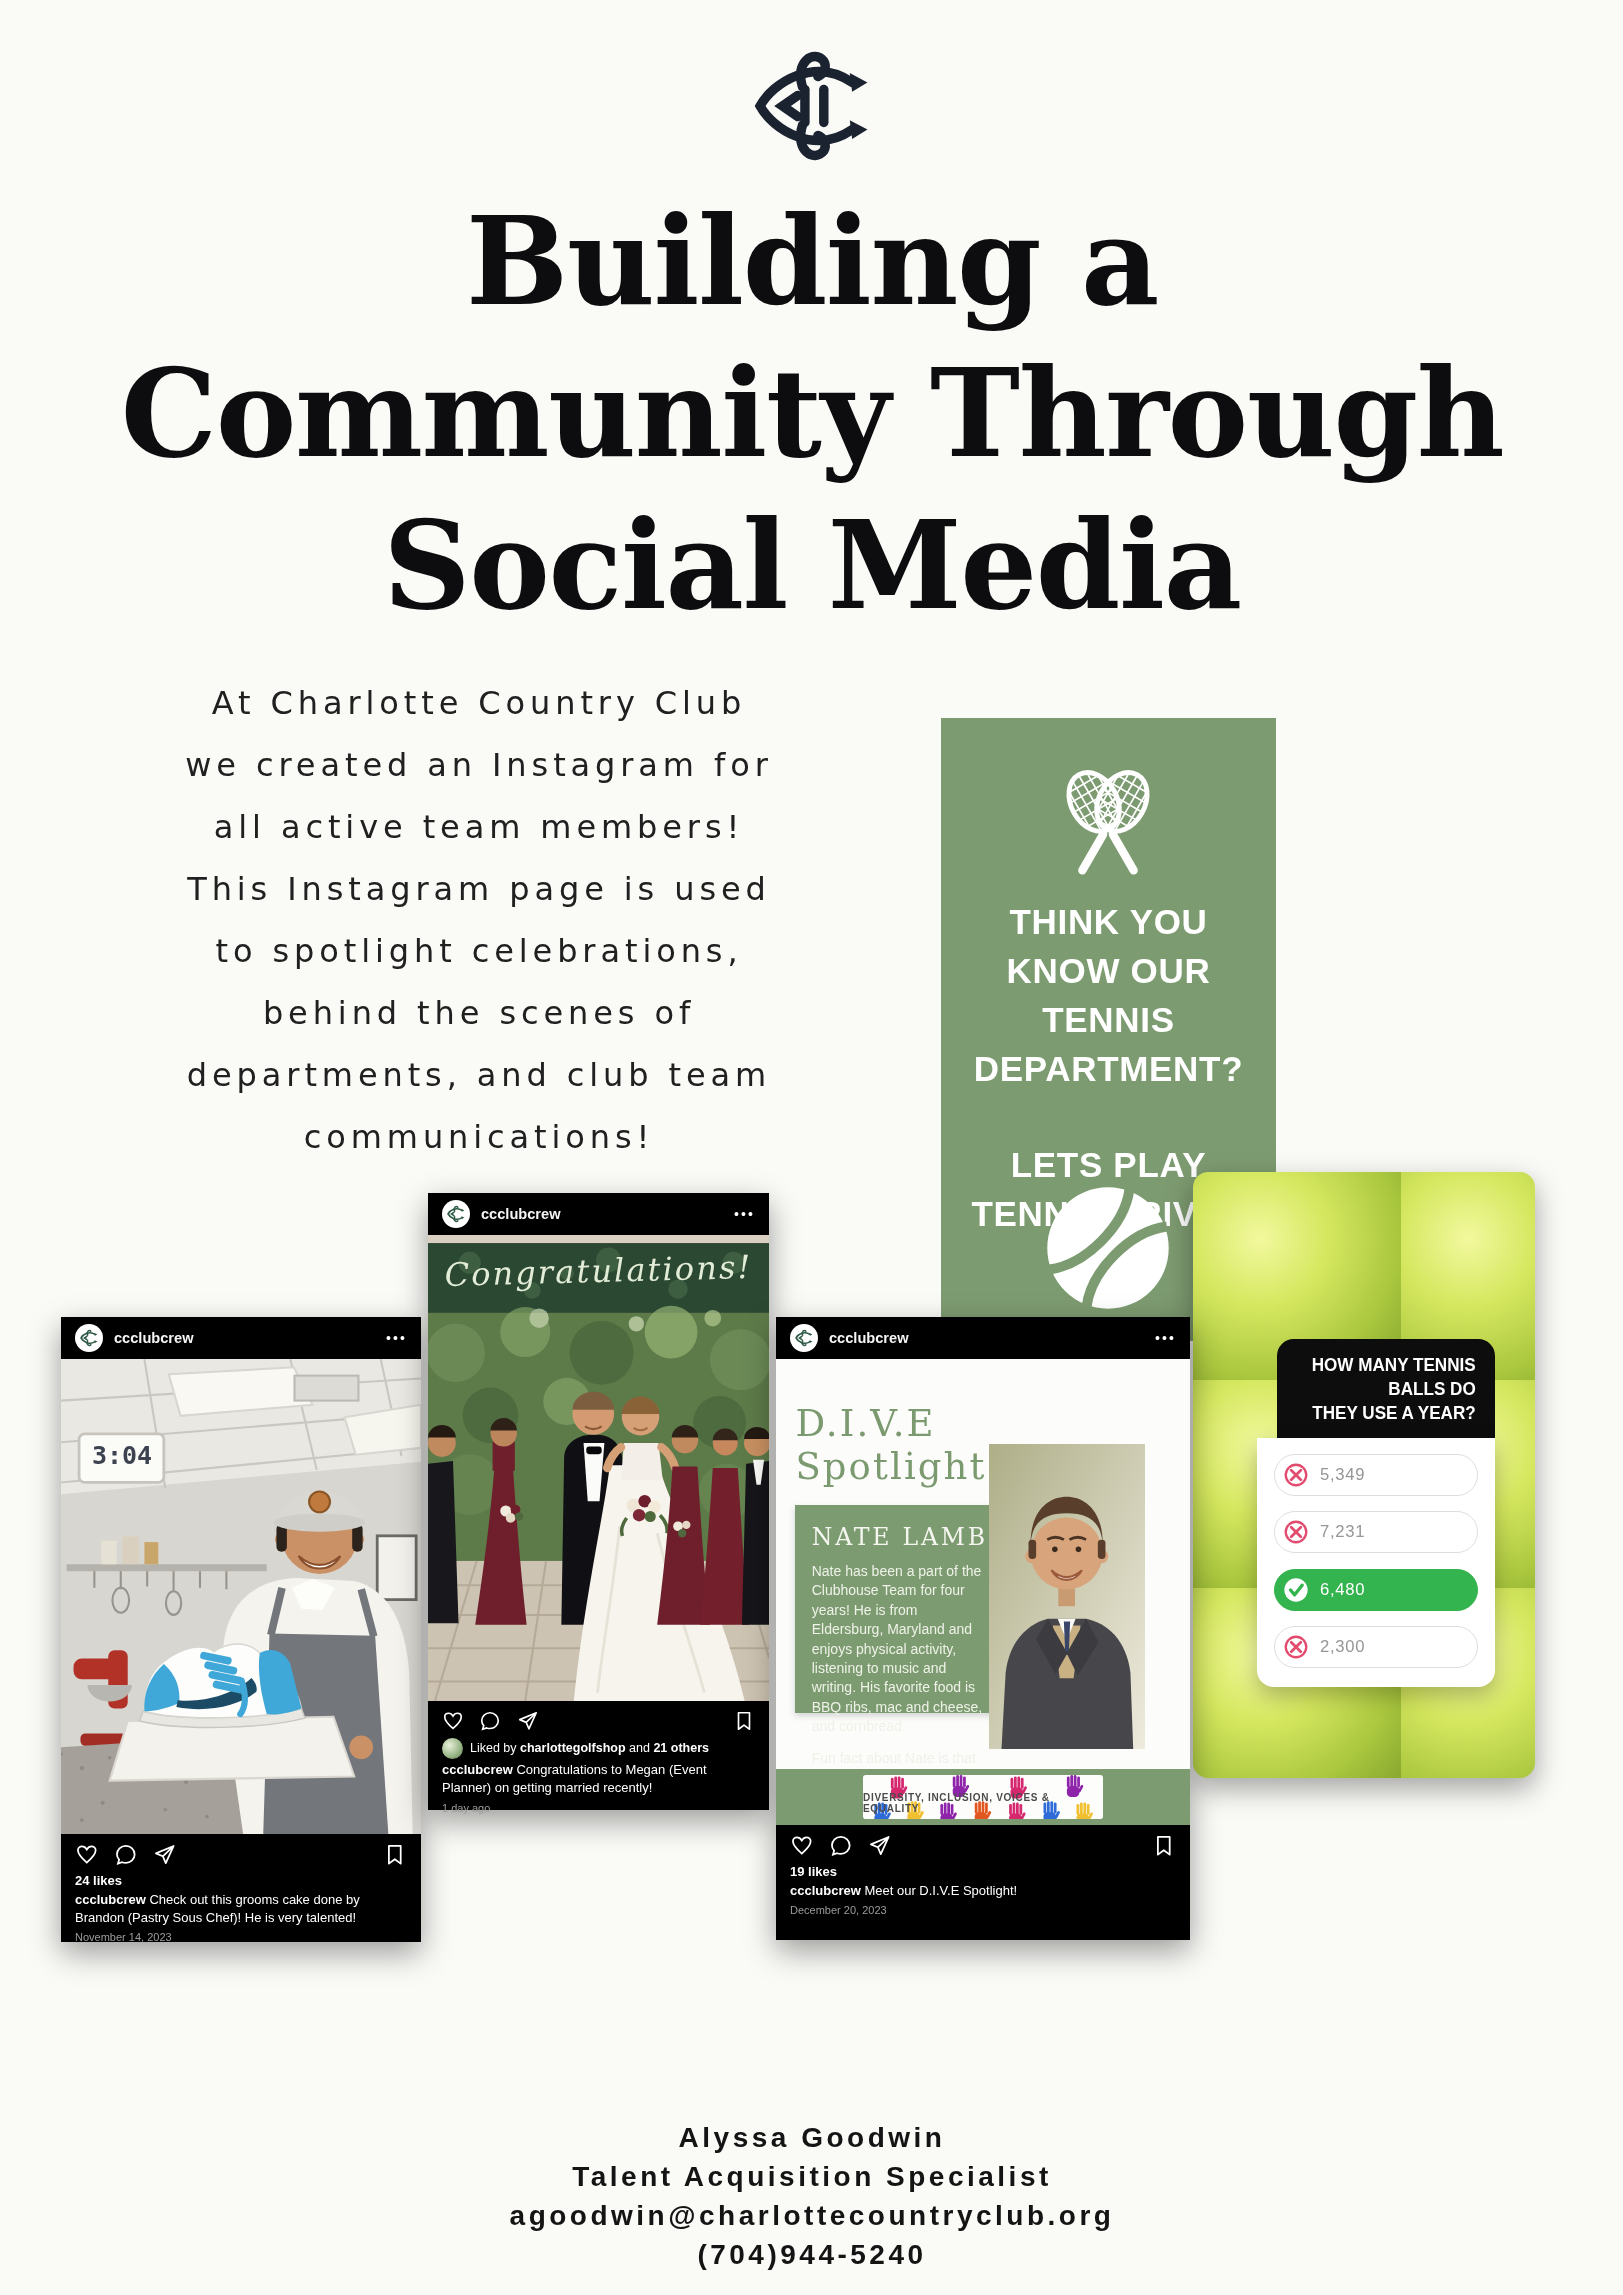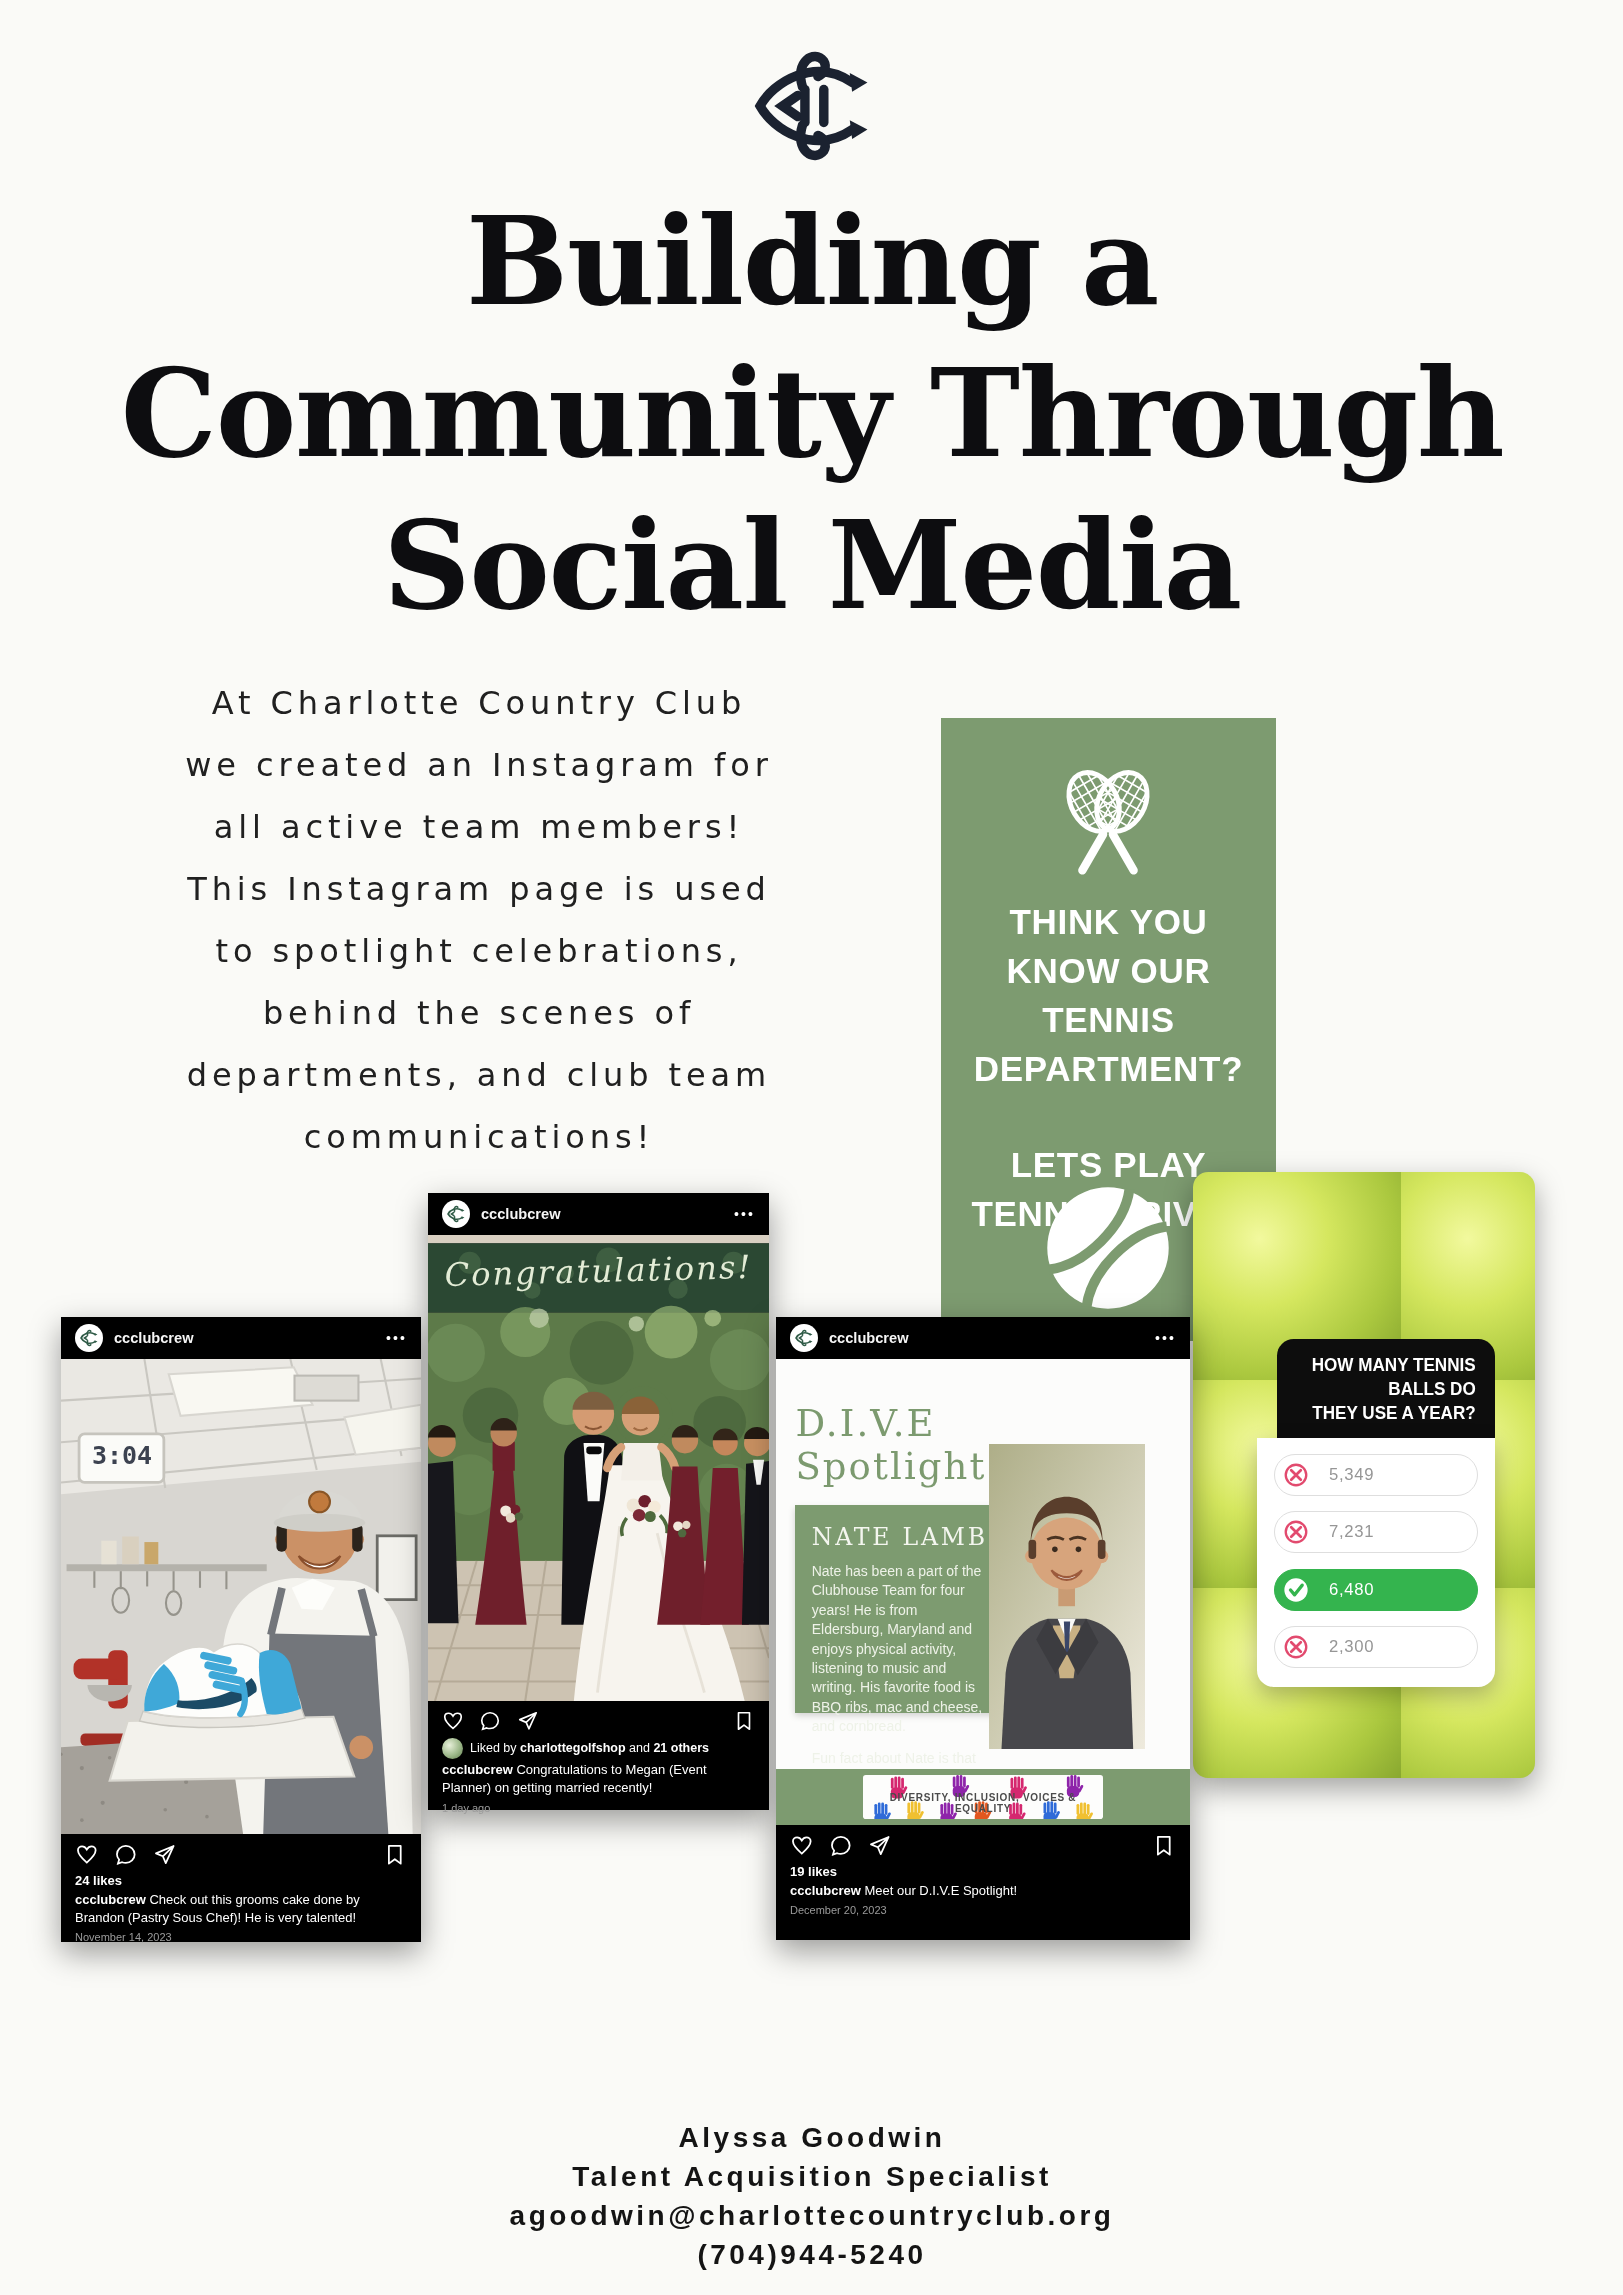--- a/index.html
+++ b/index.html
@@ -54,41 +54,41 @@
   .dive-box{position:absolute;left:19px;top:146px;width:210px;height:208px;background:#7d9b70;
       box-shadow:0 2.8px 7px rgba(0,0,0,.18);padding:0;}
   .dive-name{font-family:"DejaVu Serif",serif;font-size:23.6px;letter-spacing:2.8px;color:#f4f6ef;
       padding:18px 0 0 16.7px;}
   .dive-bio{font-size:14px;line-height:19.4px;color:#eef2e8;padding:11px 15.3px 0 16.7px;}
   .dive-bio2{font-size:14px;line-height:19.4px;color:#eef2e8;padding:12.5px 15.3px 0 16.7px;}
   .dive-photo{position:absolute;left:213px;top:85px;width:156px;height:305px;}
   .dive-band{position:absolute;left:0;bottom:0;width:100%;height:56px;background:#7d9b70;}
   .dive-strip{position:absolute;left:87px;top:5.6px;width:240px;height:44px;background:#fdfdfc;
       border-radius:2.8px;}
-  .dive-strip-text{position:absolute;left:0;top:17.4px;width:100%;text-align:center;
+  .dive-strip-text{position:absolute;left:0;top:17.4px;width:100%;text-align:left;
       font-size:10px;font-weight:bold;letter-spacing:0.7px;color:#4b4b4b;}
   
   .post-poll{position:absolute;left:1193px;top:1172px;width:342px;height:606px;border-radius:15.3px;
       overflow:hidden;z-index:2;box-shadow:0 11px 29px rgba(0,0,0,.35);
       background-color:#8fae33;
       background-image:
         radial-gradient(circle at 32% 32%,#f2f99e 0%,#d5e75f 34%,#abc83f 68%,#86a52e 96%,rgba(0,0,0,0) 100%),
         radial-gradient(circle at 72% 76%,#e9f48b 0%,#c8dd52 38%,#9dbb37 74%,#7d9b2b 100%);
       background-size:208px 208px,178px 178px;}
   .poll-card{position:absolute;left:64px;top:167px;width:238px;}
   .poll-q{background:#0d0d0d;border-radius:16.7px 16.7px 0 0;padding:14px 9.7px 12.5px 9.7px;
       text-align:right;color:#fff;font-weight:bold;font-size:19px;line-height:24px;
       transform-origin:center top;margin-left:20px;}
   .poll-q .cond{display:inline-block;transform:scaleX(.9);}
   .poll-body{background:#fff;border-radius:0 0 16.7px 16.7px;padding:16.7px 0 19.4px 0;
       box-shadow:0 8.3px 21px rgba(0,0,0,.25);}
   .poll-opt{display:flex;align-items:center;height:40px;margin:0 16.7px 15.3px 16.7px;
       border:1.4px solid #dedede;border-radius:21px;background:#fff;padding-left:8.3px;}
   .poll-opt:last-child{margin-bottom:0;}
-  .poll-opt .lbl{margin-left:20px;font-size:16.7px;color:#969696;letter-spacing:0.7px;}
+  .poll-opt .lbl{margin-left:11px;font-size:16.7px;color:#969696;letter-spacing:0.7px;}
   .poll-opt.correct{background:#34b44e;border-color:#34b44e;}
   .poll-opt.correct .lbl{color:#fff;}
   
   .contact{position:absolute;left:0;top:2118px;width:100%;text-align:center;font-weight:bold;
       font-size:28px;line-height:39px;letter-spacing:3.5px;color:#141414;}
   svg{display:block;}
 </style>
 </head>
 <body>
 

